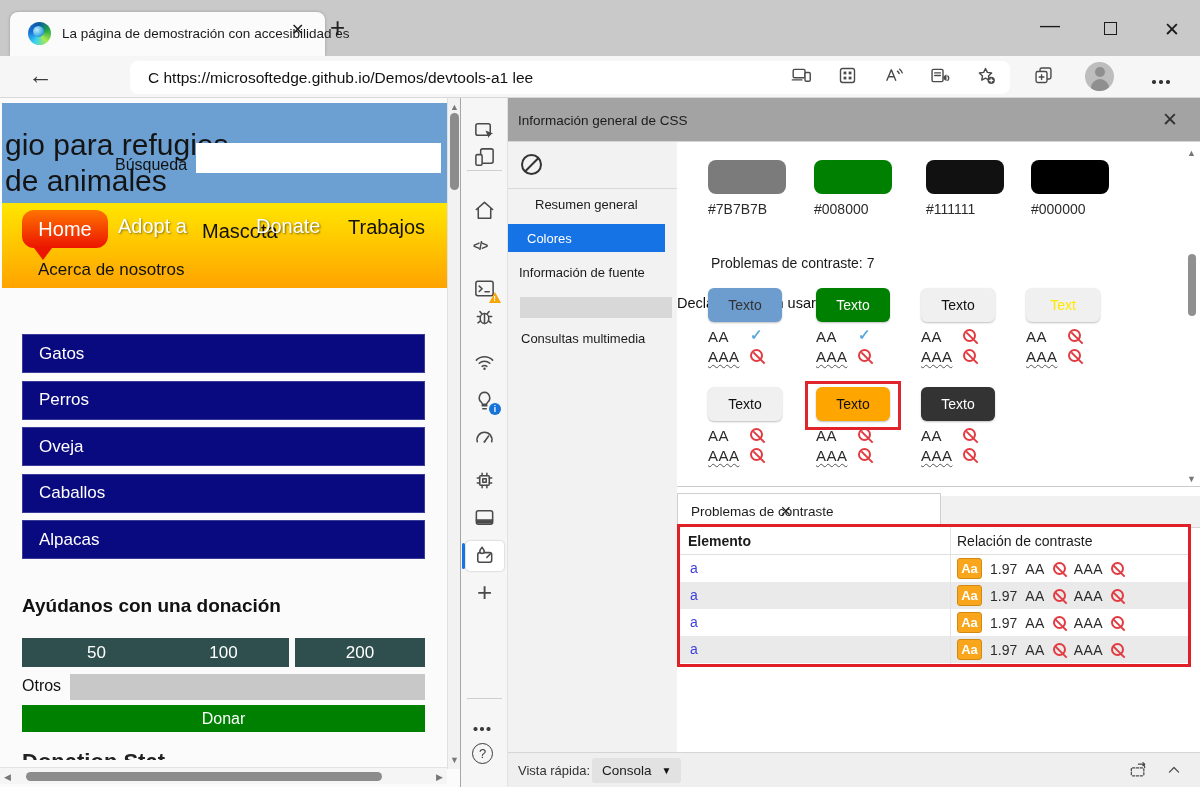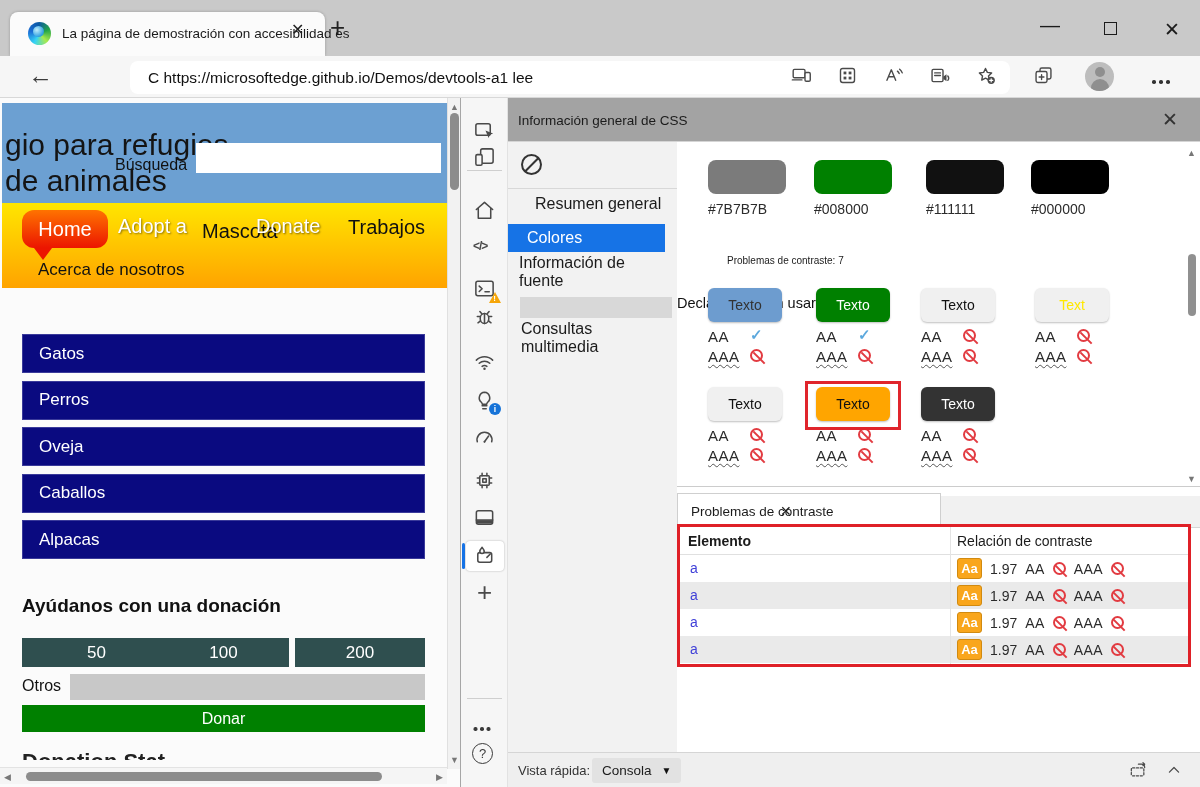--- a/index.html
+++ b/index.html
@@ -101,38 +101,38 @@
              color:#3a3a3a; font-size:13px; text-align:center; line-height:20px; }
 
   .dt-header { position:absolute; left:47px; right:0; top:0; height:44px; background:#a3a3a3; border-bottom:1px solid #D5D5D5; }
   .dt-title { position:absolute; left:10px; top:15px; font-size:13.5px; color:#1b1b1b; }
   .dt-close { position:absolute; right:22px; top:10px; font-size:19px; color:#333; }
 
   .dt-sidebar { position:absolute; left:47px; top:44px; width:169px; bottom:35px; background:#F2F2F2; }
   .block-icon { position:absolute; left:13px; top:12px; width:21px; height:21px; border:2px solid #333; border-radius:50%; }
   .block-icon::before { content:''; position:absolute; left:-1px; top:7.5px; width:19px; height:2px; background:#333; transform:rotate(-45deg); }
   .sb-divider { position:absolute; left:0; right:0; top:46px; border-top:1px solid #D8D8D8; }
-  .sb-item { position:absolute; left:0; right:12px; height:28px; font-size:16px; color:#1b1b1b;
+  .sb-item { position:absolute; left:0; right:12px; height:28px; font-size:13px; color:#1b1b1b;
              display:flex; align-items:center; padding-left:19px; }
   .sb-0 { top:48px; padding-left:27px; } .sb-1 { top:82px; background:#1673E6; color:#fff; }
   .sb-2 { top:116px; padding-left:11px; } .sb-4 { top:182px; padding-left:13px; }
   .sb-placeholder { position:absolute; left:12px; top:155px; width:152px; height:21px; background:#D8D8D8; }
 
   .dt-main { position:absolute; left:216px; top:44px; right:0; height:345px; background:#fff; border-bottom:1px solid #CCC; }
   .swatch { position:absolute; top:18px; width:78px; height:34px; border-radius:8px; }
   .sw-0 { left:31px; } .sw-1 { left:137px; } .sw-2 { left:249px; } .sw-3 { left:354px; }
   .sw-label { position:absolute; top:59px; font-size:14px; color:#2b2b2b; }
-  .contrast-title { position:absolute; left:34px; top:113px; font-size:10px; color:#1b1b1b;margin-left:16px; }
+  .contrast-title { position:absolute; left:34px; top:113px; font-size:14px; color:#1b1b1b; }
   .overlap-text { position:absolute; top:153px; font-size:14.5px; color:#111; z-index:1; white-space:nowrap; }
   .ov-left { left:0; } .ov-right { left:88px; }
   .sample { position:absolute; width:74px; }
   .sample .sample-btn { position:relative; z-index:2; width:74px; height:34px; border-radius:6px; font-size:14px;
             display:flex; align-items:center; justify-content:center; box-shadow:0 1px 2px rgba(0,0,0,.25); }
   .row1 { top:146px; } .row2 { top:245px; }
-  .sm-a { left:31px; } .sm-b { left:139px; } .sm-c { left:244px; } .sm-d { left:349px;margin-left:9px; }
+  .sm-a { left:31px; } .sm-b { left:139px; } .sm-c { left:244px; } .sm-d { left:349px; }
   .grades { position:relative; margin-top:6px; }
   .grade-row { position:relative; height:20px; }
   .grade-label { position:absolute; left:0; font-size:15px; color:#2b2b2b; letter-spacing:.5px; }
   .grade-label.aaa { text-decoration:underline wavy 1px #555; text-underline-offset:2px; }
   .no-icon { position:absolute; left:42px; top:1px; width:13px; height:13px; border:2px solid #E23B41; border-radius:50%; display:inline-block; }
   .no-icon::before { content:''; position:absolute; left:-1.5px; top:5.5px; width:16px; height:2px; background:#E23B41; transform:rotate(45deg); }
   .check-icon { position:absolute; left:42px; top:-2px; color:#5CA8DD; font-size:15px; font-weight:bold; }
   .red-box { position:absolute; left:128px; top:239px; width:96px; height:49px; border:3px solid #E0252C; z-index:3; }
   .dm-scroll { position:absolute; right:2px; top:0; width:12px; height:345px; }
   .dm-thumb { position:absolute; left:2px; top:112px; width:8px; height:62px; background:#909090; border-radius:4px; }

